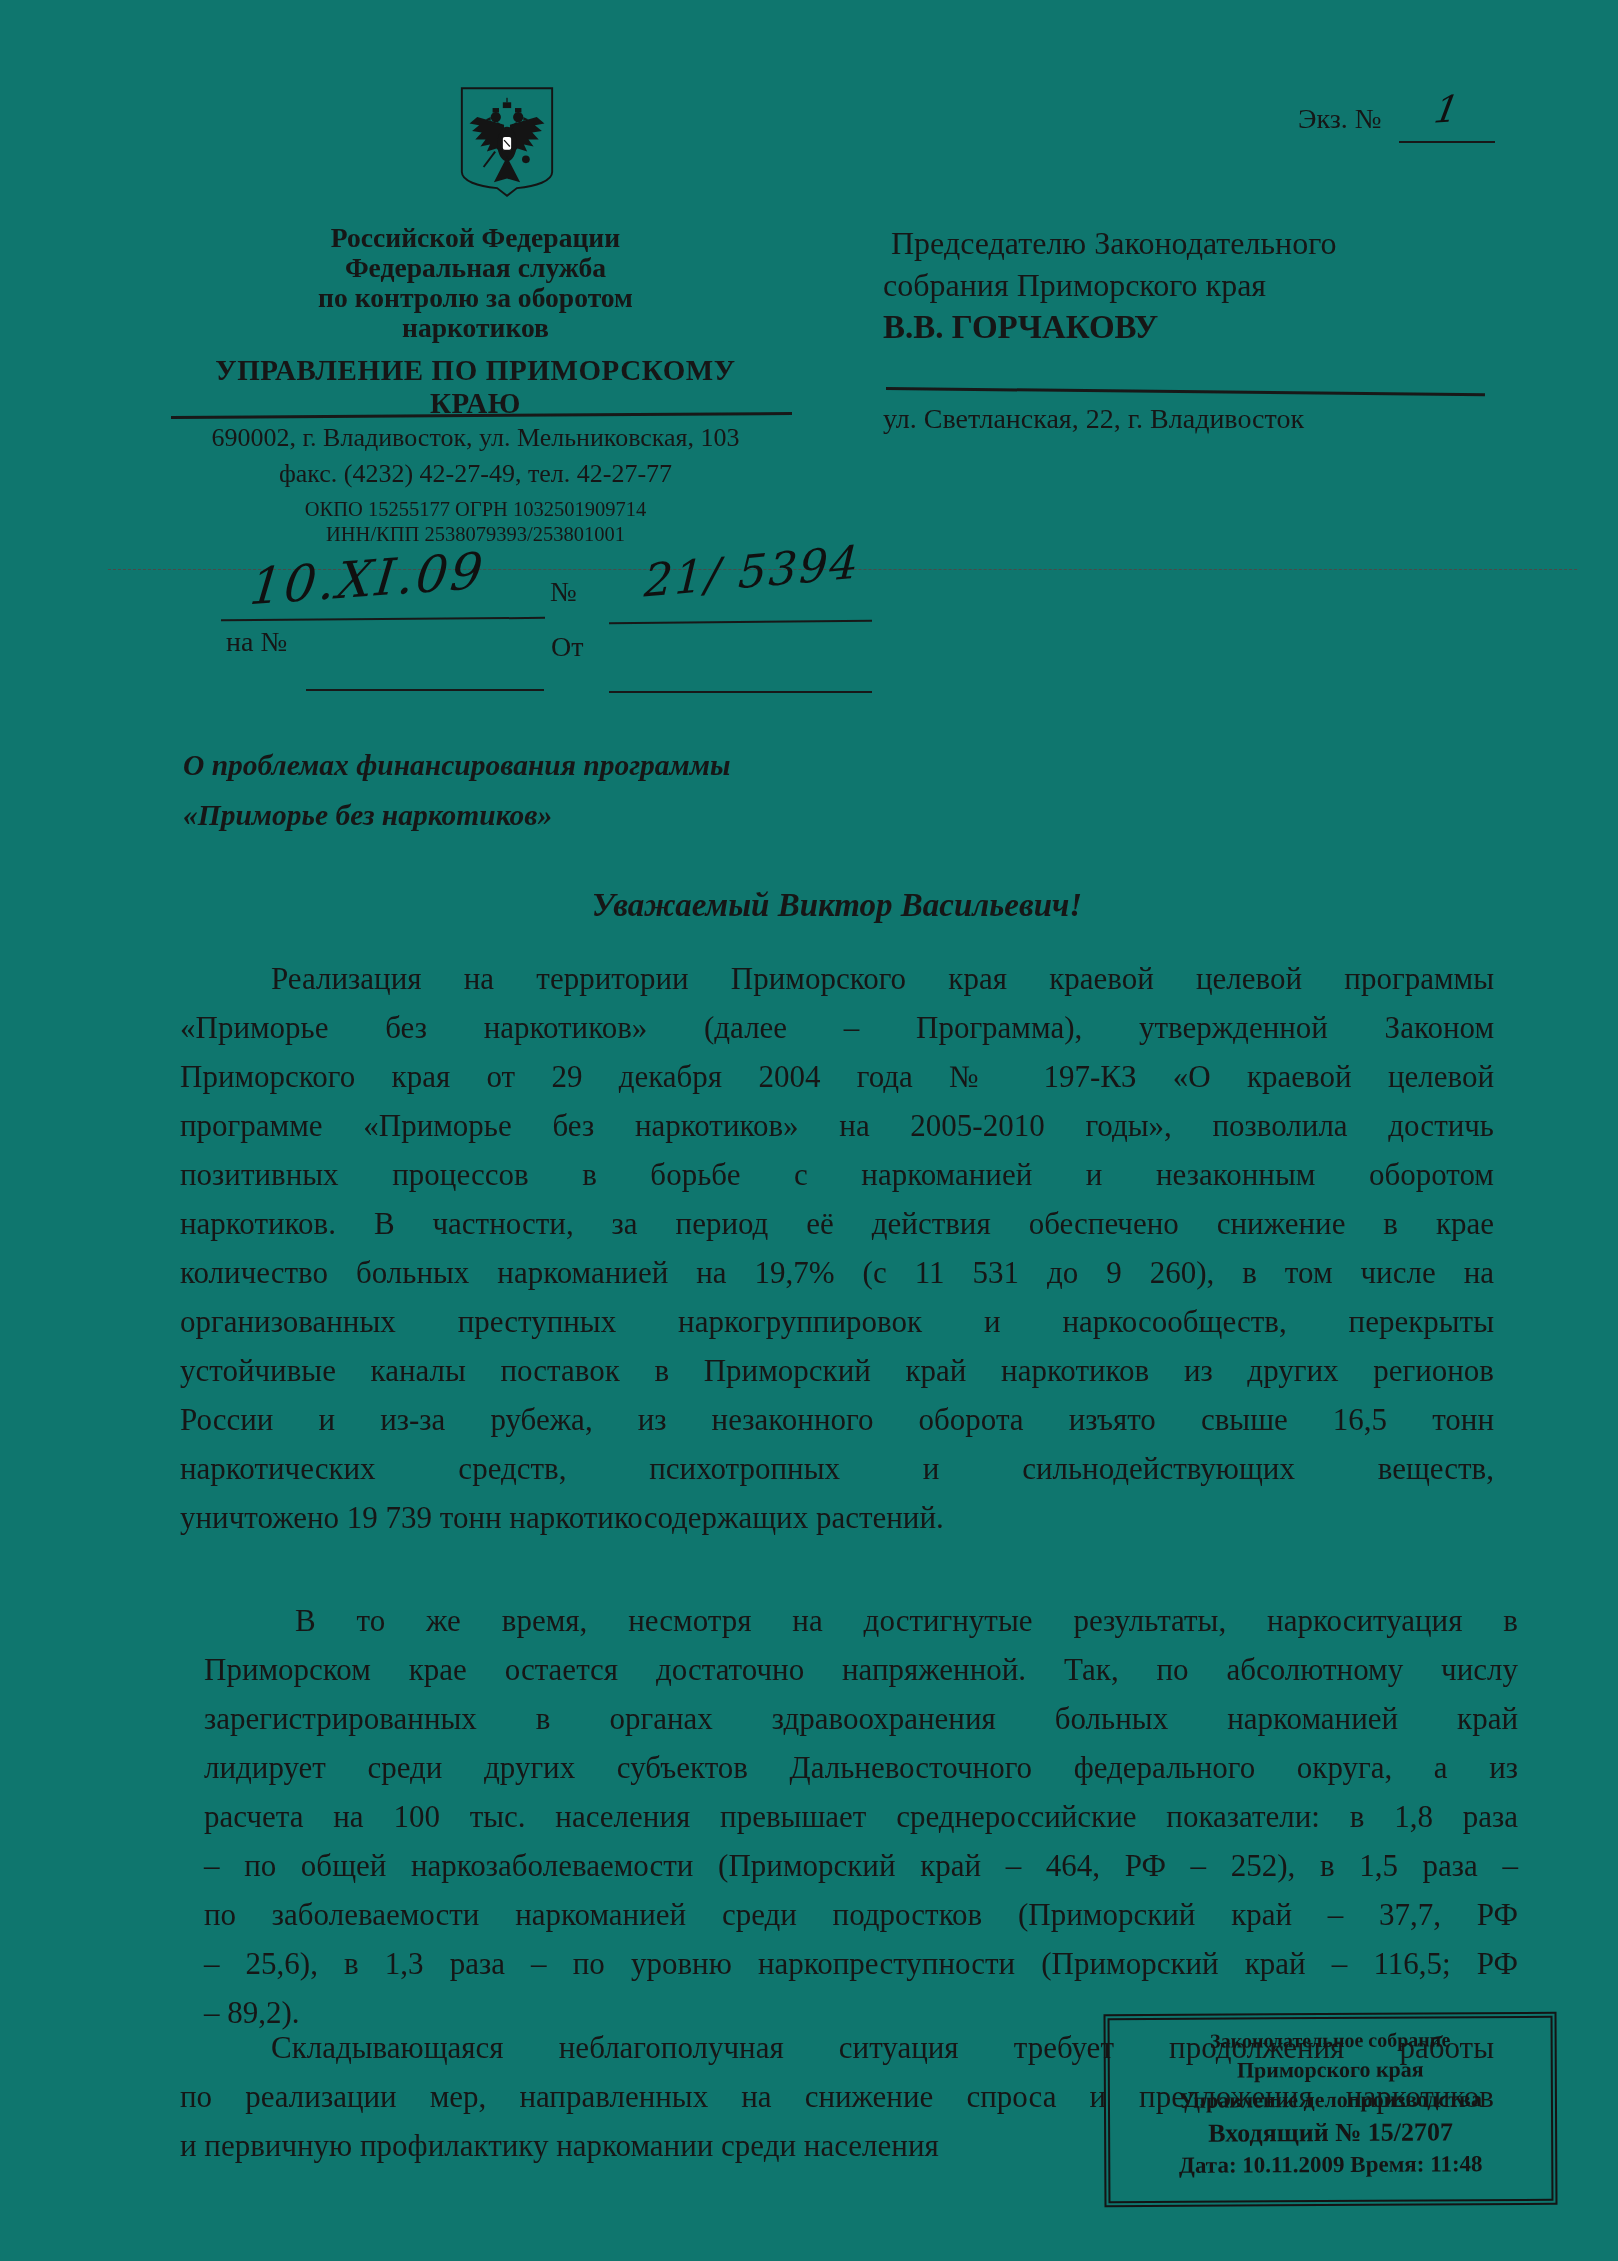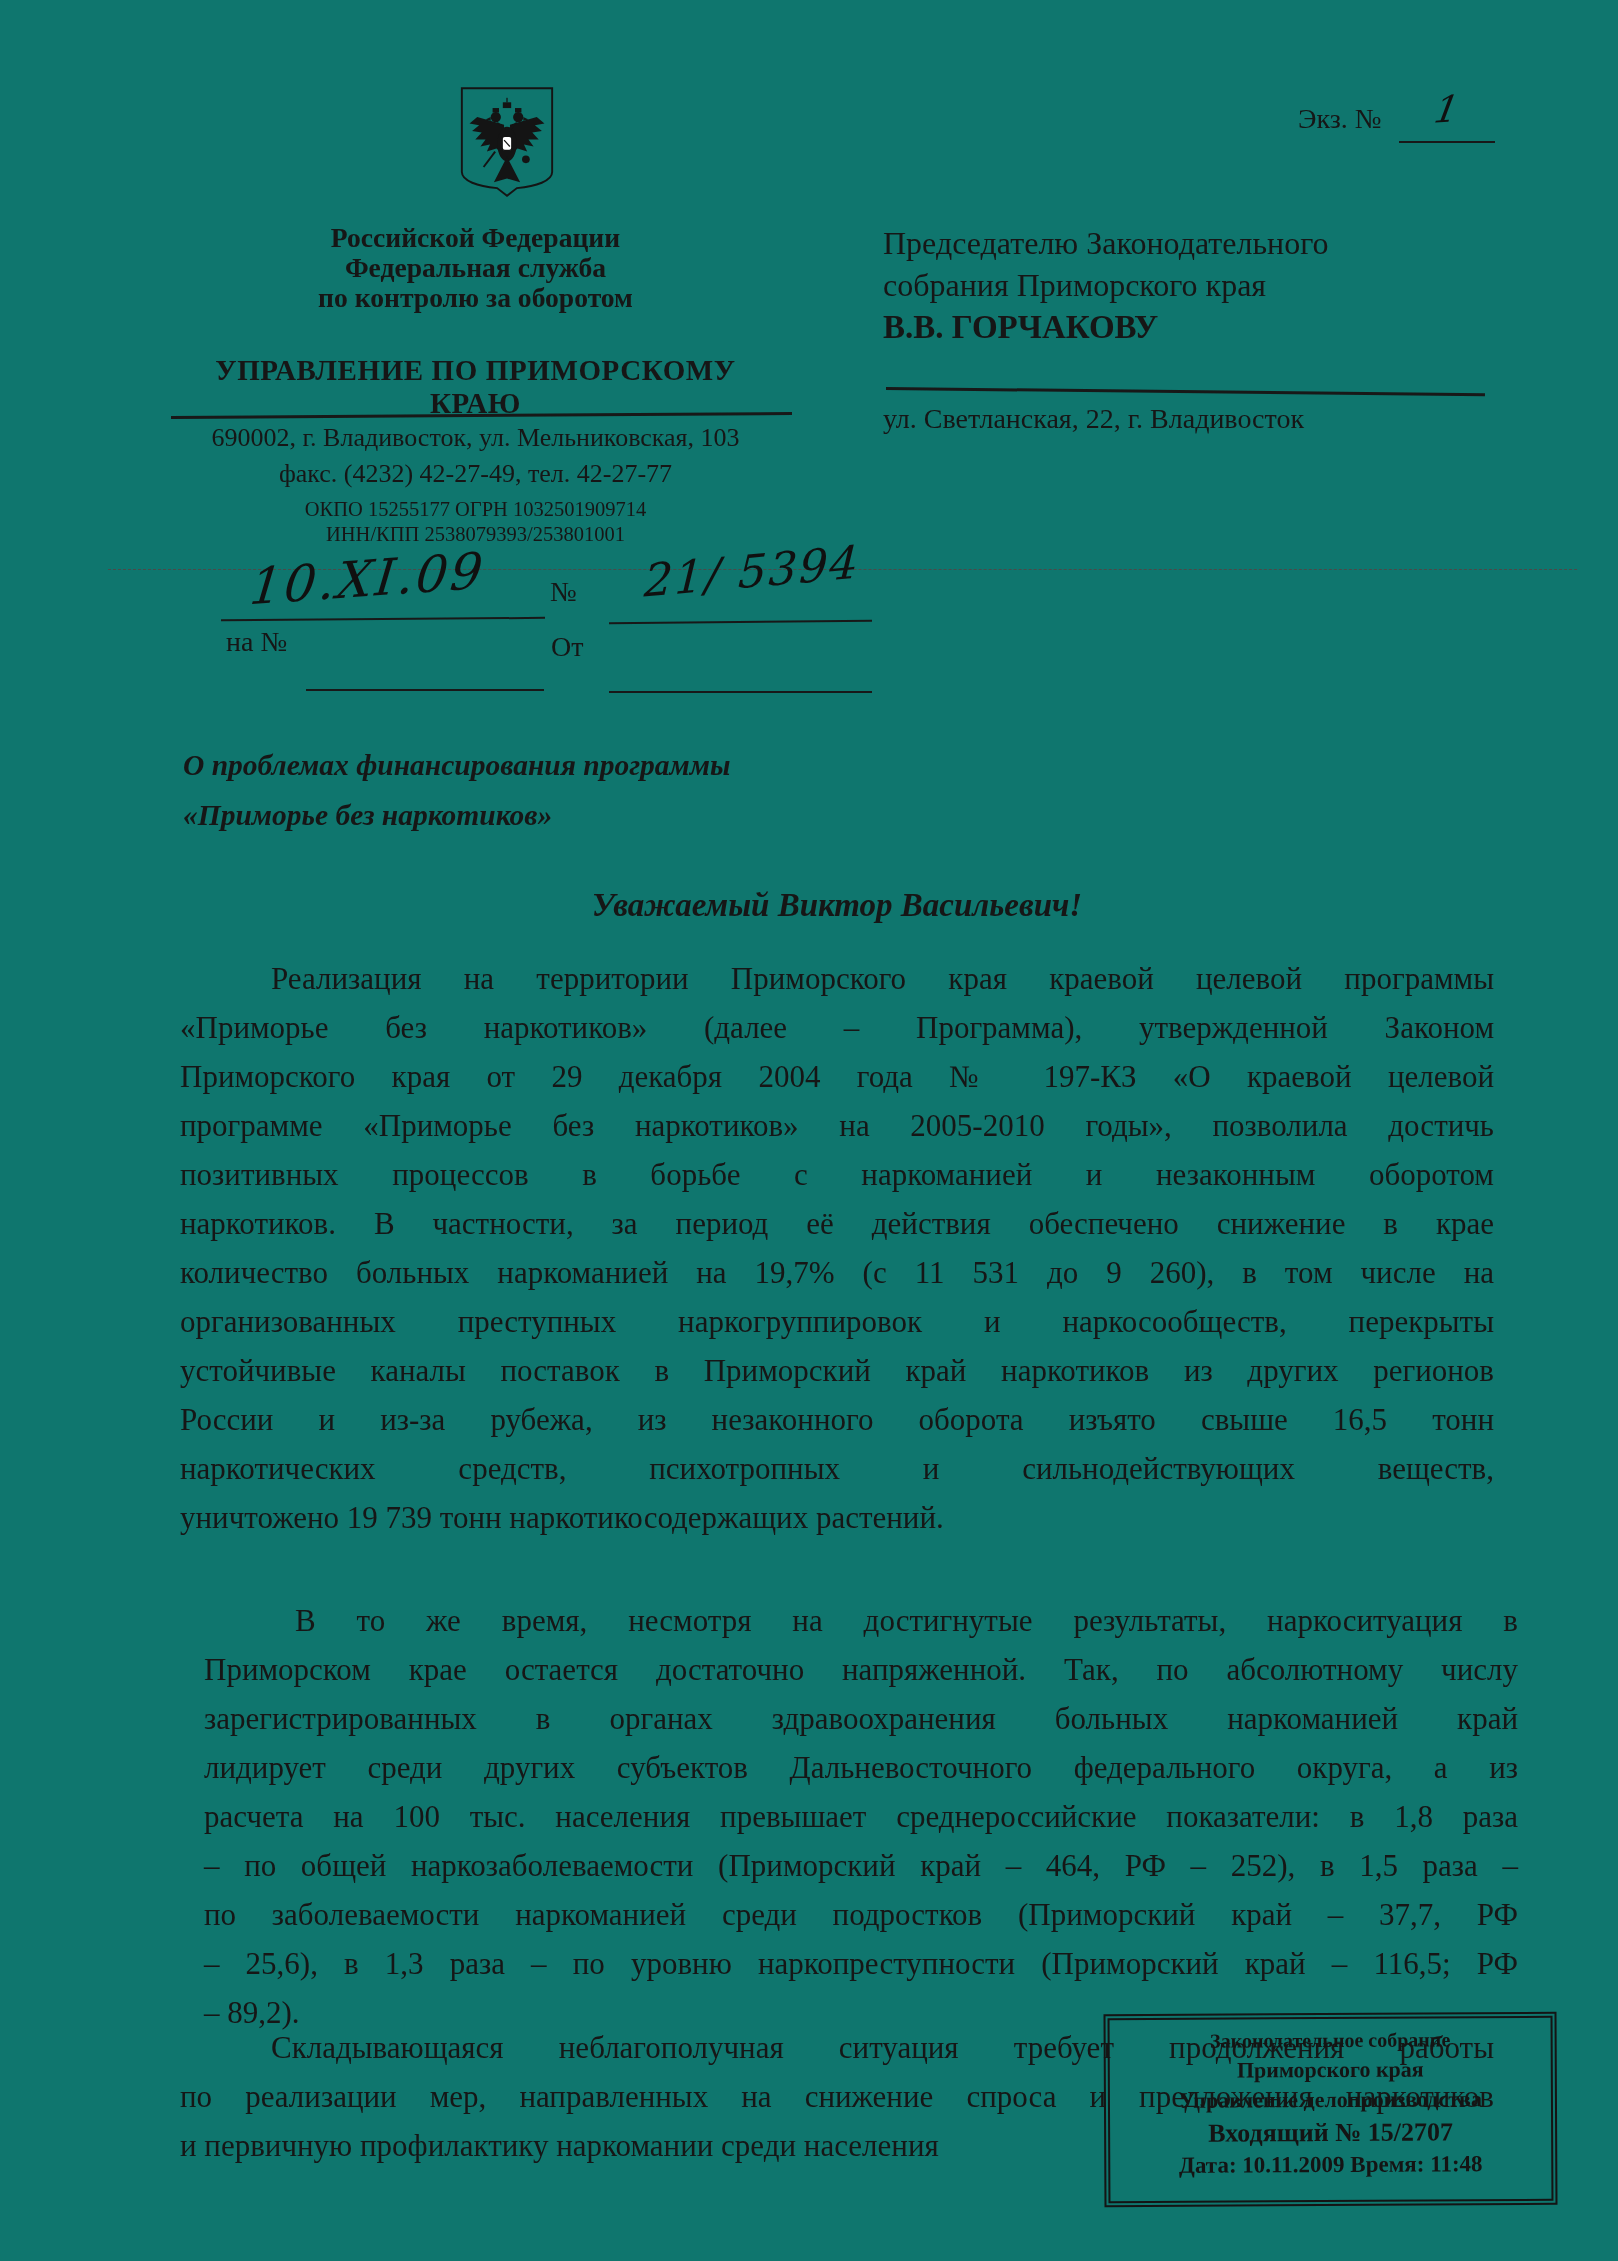--- a/index.html
+++ b/index.html
@@ -22,21 +22,21 @@
   .lh{left:168px;width:615px;text-align:center;}
   .lh-org{top:223px;font-weight:bold;font-size:27.6px;line-height:30px;}
   .lh-dept{top:354px;font-weight:bold;font-size:29px;letter-spacing:0.6px;}
   .lh-divider{left:171px;top:414px;width:621px;border-top:3.2px solid #181818;transform:rotate(-0.35deg);}
   .lh-addr{top:423px;font-size:26px;}
   .lh-phone{top:459px;font-size:26px;}
   .lh-okpo{top:498px;font-size:20.5px;}
   .lh-inn{top:523px;font-size:20.5px;}
   
   .adr{left:883px;width:609px;font-size:32px;line-height:42px;}
-  .adr-l1{top:222px;}
+  .adr-l1{top:222px;margin-left:8px;}
   .adr-l2{top:264px;}
   .adr-name{top:306px;font-weight:bold;font-size:33px;}
   .adr-divider{left:886px;top:387px;width:599px;border-top:3.2px solid #181818;transform:rotate(0.6deg);transform-origin:left center;}
   .adr-addr{left:883px;top:403px;font-size:28px;}
   
   .dashed-sep{left:108px;top:569px;width:1469px;border-top:1.9px dashed #4a4a4a;}
   .hand{font-family:"DejaVu Serif",serif;font-style:italic;color:#101010;}
   .hw-date{left:250px;top:550px;font-size:50px;transform:rotate(-4deg) skewX(-10deg);letter-spacing:2.6px;}
   .hw-num{left:644px;top:545px;font-size:45px;transform:rotate(-5deg) skewX(-8deg);letter-spacing:1.9px;}
   .u-date{left:221px;top:618px;width:324px;border-top:2.6px solid #181818;transform:rotate(-0.4deg);}
@@ -102,20 +102,21 @@
       <path d="M40,128 L58,104" stroke="#141414" stroke-width="3"></path>
     </g>
     <rect x="69" y="80" width="15" height="22" rx="4" fill="#ffffff" stroke="#141414" stroke-width="2"></rect>
     <path d="M72,86 L81,96" stroke="#141414" stroke-width="2" fill="none"></path>
   </svg>
 
   <div class="abs lh lh-org">
     <div>Российской  Федерации</div>
     <div>Федеральная служба</div>
     <div>по контролю за оборотом</div>
+    <div>наркотиков</div>
   </div>
   <div class="abs lh lh-dept">УПРАВЛЕНИЕ ПО ПРИМОРСКОМУ КРАЮ</div>
   <div class="abs lh-divider"></div>
   <div class="abs lh lh-addr">690002, г. Владивосток, ул. Мельниковская, 103</div>
   <div class="abs lh lh-phone">факс.  (4232) 42-27-49, тел. 42-27-77</div>
   <div class="abs lh lh-okpo">ОКПО 15255177  ОГРН 1032501909714</div>
   <div class="abs lh lh-inn">ИНН/КПП  2538079393/253801001</div>
 
   <div class="abs adr adr-l1">Председателю Законодательного</div>
   <div class="abs adr adr-l2">собрания Приморского края</div>

